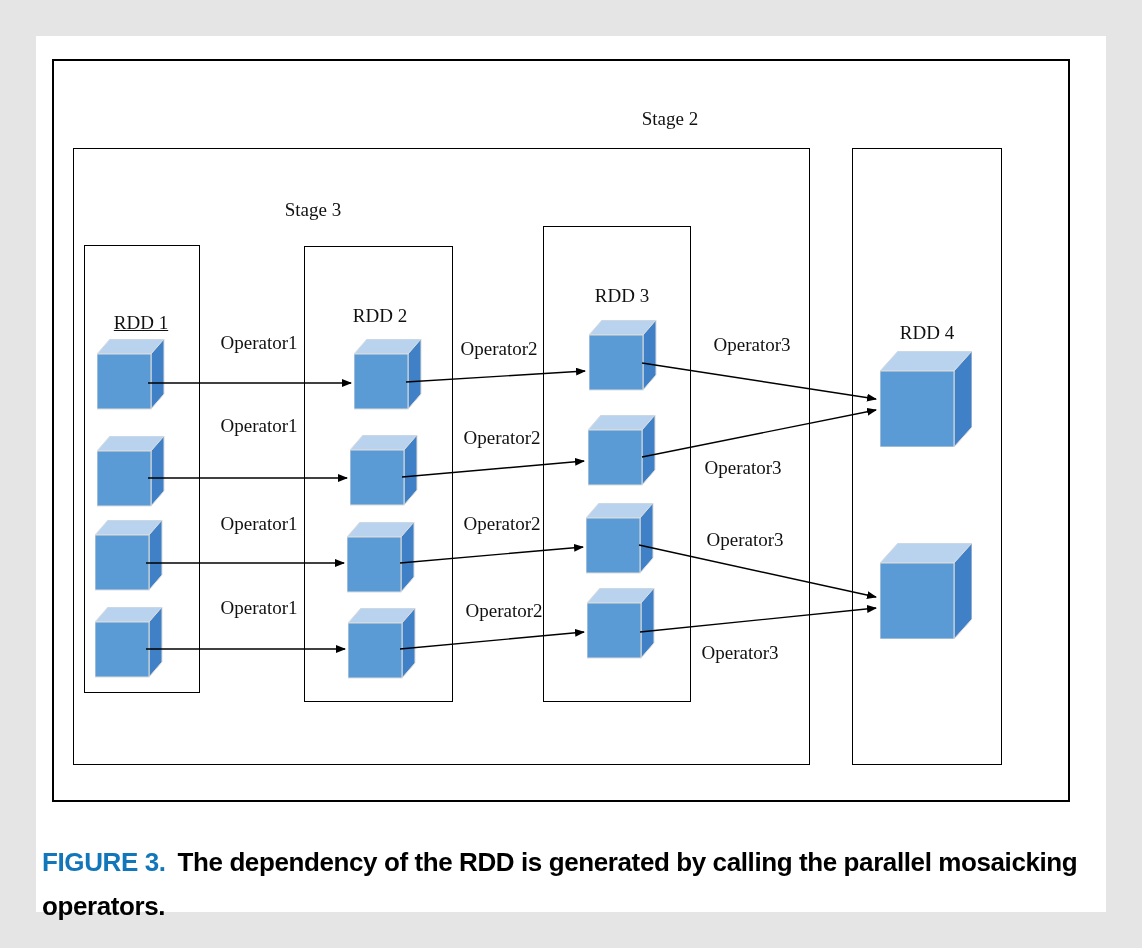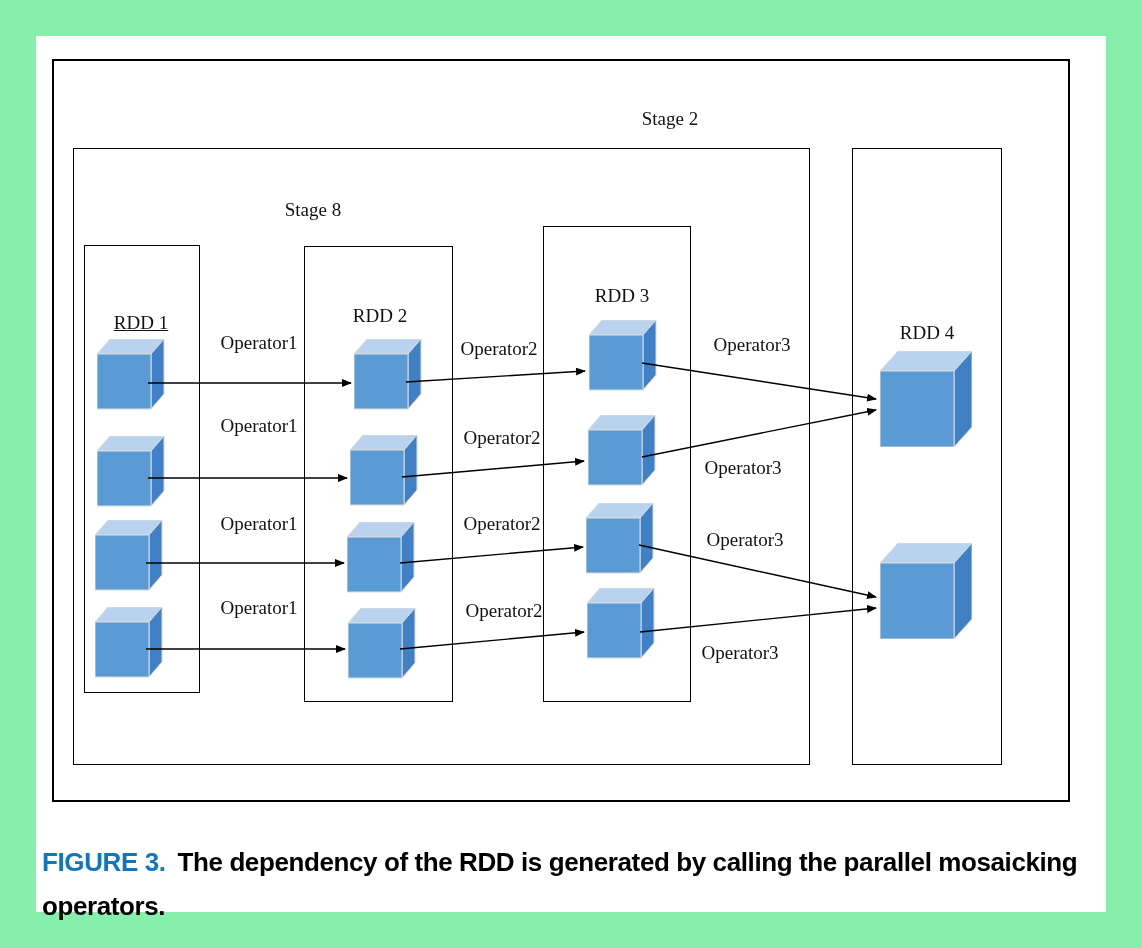--- a/index.html
+++ b/index.html
@@ -1,16 +1,16 @@
 <!DOCTYPE html>
 <html><head>
 <meta charset="utf-8">
 <style>
   html,body{margin:0;padding:0;background:#000;}
-  .canvas{position:relative;width:1142px;height:948px;background:#86efac;overflow:hidden;
+  .canvas{position:relative;width:1142px;height:948px;background:#e5e5e5;overflow:hidden;
           font-family:"Liberation Serif","DejaVu Serif",serif;}
   .panel{position:absolute;left:36px;top:36px;width:1070px;height:876px;background:#fff;}
   .rect{position:absolute;border:1.5px solid #000;background:transparent;box-sizing:border-box;}
   .outer{left:52px;top:59px;width:1018px;height:743px;border-width:2px;}
   .stage2{left:73px;top:148px;width:737px;height:617px;}
   .rdd4box{left:852px;top:148px;width:150px;height:617px;}
   .rdd1box{left:84px;top:245px;width:116px;height:448px;}
   .rdd2box{left:304px;top:246px;width:149px;height:456px;}
   .rdd3box{left:543px;top:226px;width:148px;height:476px;}
   .lbl{position:absolute;color:#111;font-size:19px;text-align:center;height:24px;line-height:24px;white-space:nowrap;}
@@ -28,21 +28,21 @@
   <div class="panel"></div>
 
   <div class="rect outer"></div>
   <div class="rect stage2"></div>
   <div class="rect rdd4box"></div>
   <div class="rect rdd1box"></div>
   <div class="rect rdd2box"></div>
   <div class="rect rdd3box"></div>
 
   <div class="lbl" style="left:620px;top:107px;width:100px;">Stage 2</div>
-  <div class="lbl" style="left:263px;top:198px;width:100px;">Stage 8</div>
+  <div class="lbl" style="left:263px;top:198px;width:100px;">Stage 3</div>
 
   <div class="lbl" style="left:96px;top:311px;width:90px;text-decoration:underline;">RDD 1</div>
   <div class="lbl" style="left:335px;top:304px;width:90px;">RDD 2</div>
   <div class="lbl" style="left:577px;top:284px;width:90px;text-align:center;">RDD 3</div>
   <div class="lbl" style="left:882px;top:282px;width:90px;margin-top:39px;">RDD 4</div>
 
   <div class="lbl" style="left:209px;top:331px;width:100px;">Operator1</div>
   <div class="lbl" style="left:209px;top:414px;width:100px;">Operator1</div>
   <div class="lbl" style="left:209px;top:512px;width:100px;">Operator1</div>
   <div class="lbl" style="left:209px;top:596px;width:100px;">Operator1</div>

